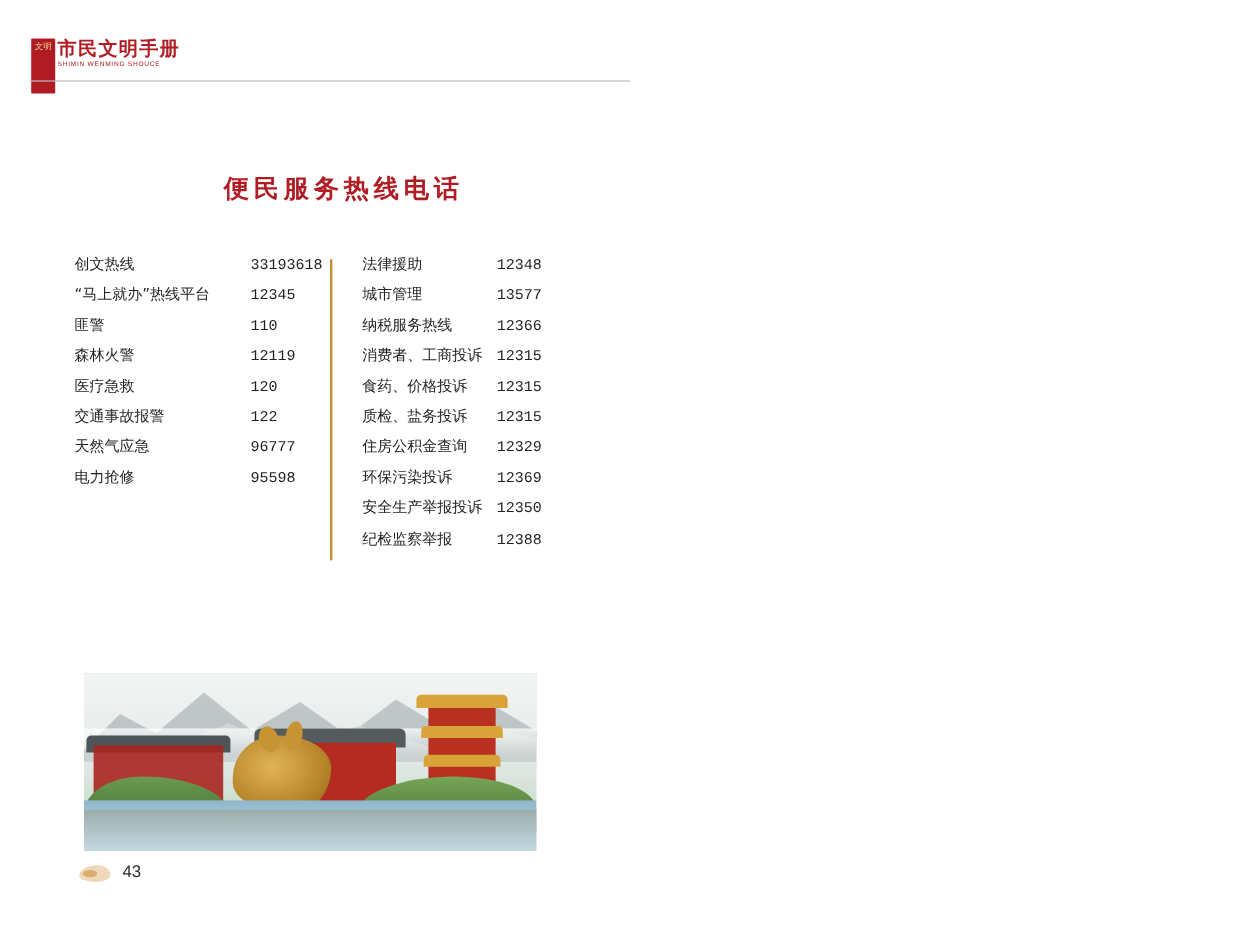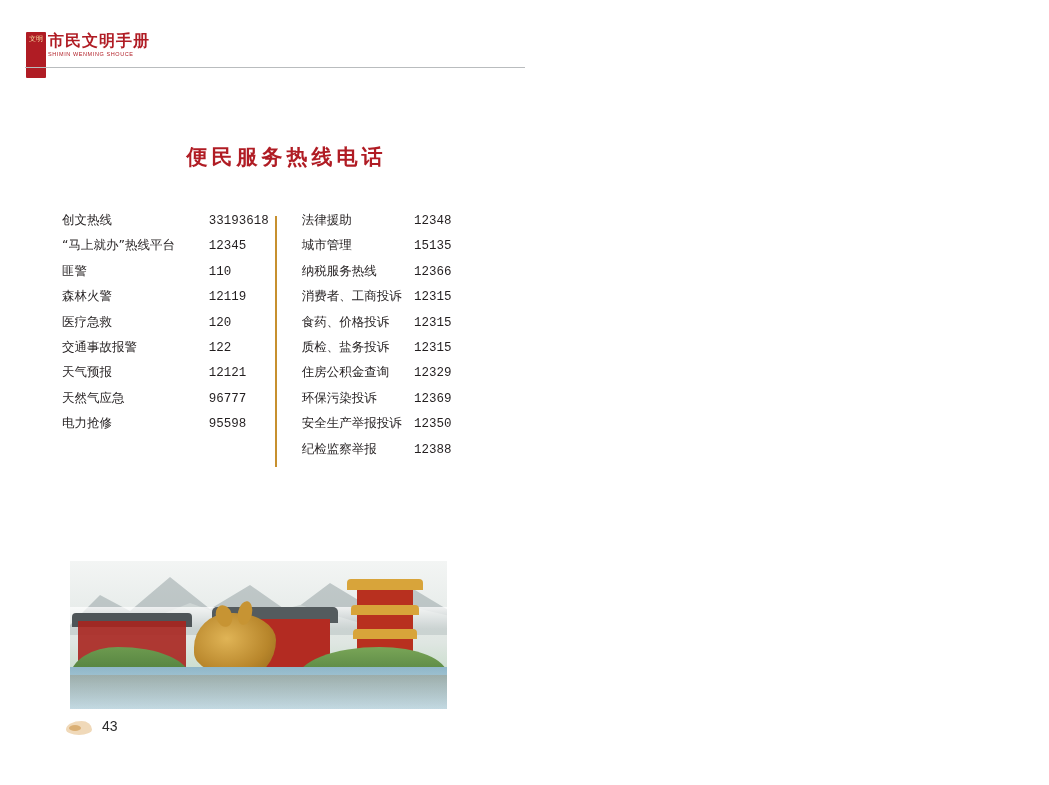--- a/index.html
+++ b/index.html
@@ -354,42 +354,38 @@
     </div>
     <div class="hot-row">
       <span class="hot-name">医疗急救</span>
       <span class="hot-num">120</span>
     </div>
     <div class="hot-row">
       <span class="hot-name">交通事故报警</span>
       <span class="hot-num">122</span>
     </div>
     <div class="hot-row">
-      <span class="hot-name">天气预报</span>
-      <span class="hot-num">12121</span>
-    </div>
-    <div class="hot-row">
       <span class="hot-name">天然气应急</span>
       <span class="hot-num">96777</span>
     </div>
     <div class="hot-row">
       <span class="hot-name">电力抢修</span>
       <span class="hot-num">95598</span>
     </div>
     <div class="col-divider"></div>
   </div>
 
   <div class="hot-col right">
     <div class="hot-row">
       <span class="hot-name">法律援助</span>
       <span class="hot-num">12348</span>
     </div>
     <div class="hot-row">
       <span class="hot-name">城市管理</span>
-      <span class="hot-num">15135</span>
+      <span class="hot-num">13577</span>
     </div>
     <div class="hot-row">
       <span class="hot-name">纳税服务热线</span>
       <span class="hot-num">12366</span>
     </div>
     <div class="hot-row">
       <span class="hot-name">消费者、工商投诉</span>
       <span class="hot-num">12315</span>
     </div>
     <div class="hot-row">

